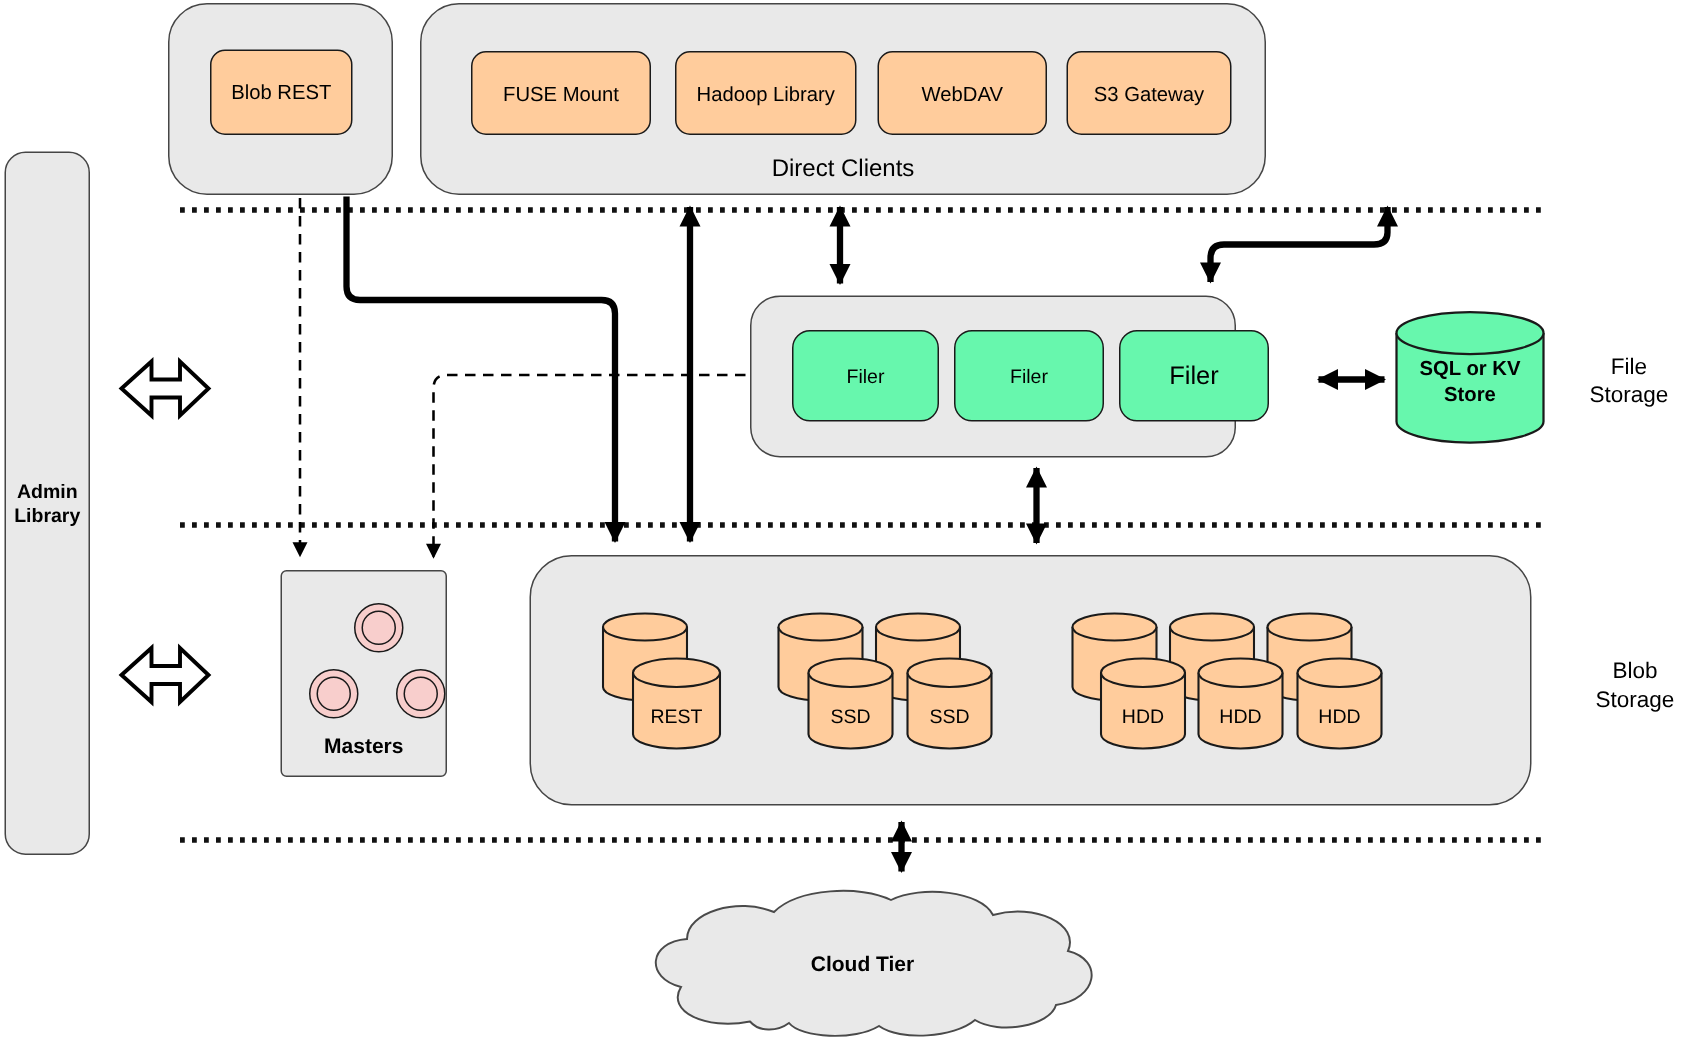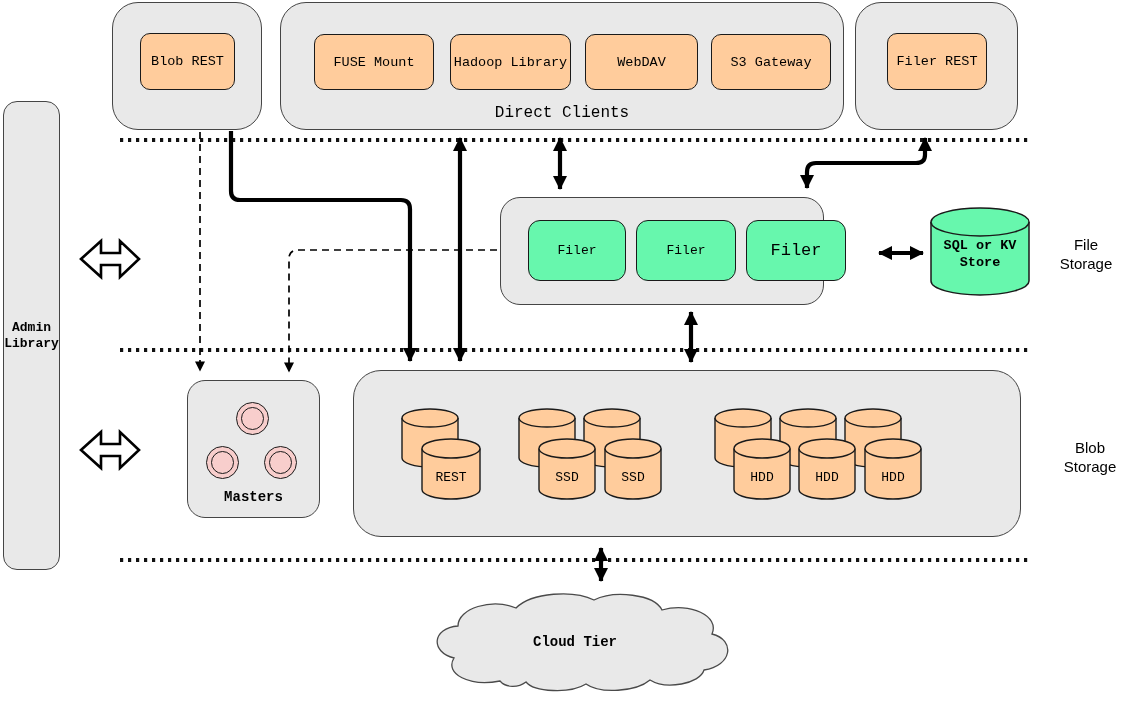--- a/index.html
+++ b/index.html
@@ -14,21 +14,21 @@
   .obox{background:var(--orange);border:1.4px solid var(--stroke_dark);border-radius:10px;
         display:flex;align-items:center;justify-content:center;font-size:13.5px;}
   .gbox{background:var(--green);border:1.4px solid var(--stroke_dark);border-radius:12px;
         display:flex;align-items:center;justify-content:center;font-size:13px;}
   .multiline{white-space:pre-line;text-align:center;}
   .sidelabel{position:absolute;font-size:15px;line-height:19px;text-align:center;white-space:pre-line;}
   .cyl-label{position:absolute;left:0;right:0;top:24px;height:30px;display:flex;
              align-items:center;justify-content:center;font-size:13px;}
   svg{display:block;}
   #overlay{position:absolute;left:0;top:0;z-index:6;pointer-events:none;}
-  .shape{z-index:2;font-family:Liberation Mono, monospace;}
+  .shape{z-index:2;}
   .circle-outer{position:absolute;width:31px;height:31px;border-radius:50%;
                 background:var(--pink);border:1.4px solid var(--stroke_dark);
                 display:flex;align-items:center;justify-content:center;}
   .circle-inner{width:21px;height:21px;border-radius:50%;background:var(--pink);
                 border:1.3px solid var(--stroke_dark);}
 </style>
 </head>
 <body>
 
 <div class="canvas">
@@ -48,31 +48,26 @@
   <div class="node container shape" style="left:280px;top:2px;width:564px;height:128px;border-radius:26px;">
     <div class="node obox" style="left:33px;top:31px;width:120px;height:56px;">
       <span>FUSE Mount</span>
     </div>
     <div class="node obox" style="left:169px;top:31px;width:121px;height:56px;">
       <span>Hadoop Library</span>
     </div>
     <div class="node obox" style="left:304px;top:31px;width:113px;height:56px;">
       <span>WebDAV</span>
     </div>
-    <div class="node obox" style="left:430px;top:31px;width:120px;height:56px;">
+    <div class="node obox" style="left:430px;top:31px;width:110px;height:56px;">
       <span>S3 Gateway</span>
     </div>
     <div class="node" style="left:0;right:0;top:101px;text-align:center;font-size:16px;">Direct Clients</div>
   </div>
 
-  <div class="node container shape" style="left:855px;top:2px;width:163px;height:128px;border-radius:26px;">
-    <div class="node obox" style="left:31px;top:30px;width:100px;height:57px;">
-      <span>Filer REST</span>
-    </div>
-  </div>
 
   <div class="node container shape" style="left:500px;top:197px;width:324px;height:108px;border-radius:20px;">
     <div class="node gbox" style="left:27px;top:22px;width:98px;height:61px;">
       <span>Filer</span>
     </div>
     <div class="node gbox" style="left:135px;top:22px;width:100px;height:61px;">
       <span>Filer</span>
     </div>
     <div class="node gbox" style="left:245px;top:22px;width:100px;height:61px;font-size:17px;">
       <span>Filer</span>
@@ -87,21 +82,21 @@
     </svg>
     <div class="multiline" style="position:absolute;left:0;right:0;top:30px;font-weight:bold;font-size:13.5px;line-height:17px;">SQL or KV
 Store</div>
   </div>
 
   <div class="sidelabel" style="left:1042px;top:235px;width:88px;">File
 Storage</div>
   <div class="sidelabel" style="left:1042px;top:438px;width:96px;">Blob
 Storage</div>
 
-  <div class="node container shape" style="left:187px;top:380px;width:133px;height:138px;border-radius:18px;">
+  <div class="node container shape" style="left:187px;top:380px;width:111px;height:138px;border-radius:4px;">
     <div class="circle-outer" style="left:48px;top:21px;">
       <div class="circle-inner"></div>
     </div>
     <div class="circle-outer" style="left:18px;top:65px;">
       <div class="circle-inner"></div>
     </div>
     <div class="circle-outer" style="left:76px;top:65px;">
       <div class="circle-inner"></div>
     </div>
     <div style="position:absolute;left:0;right:0;bottom:12px;text-align:center;font-weight:bold;font-size:14px;">Masters</div>

